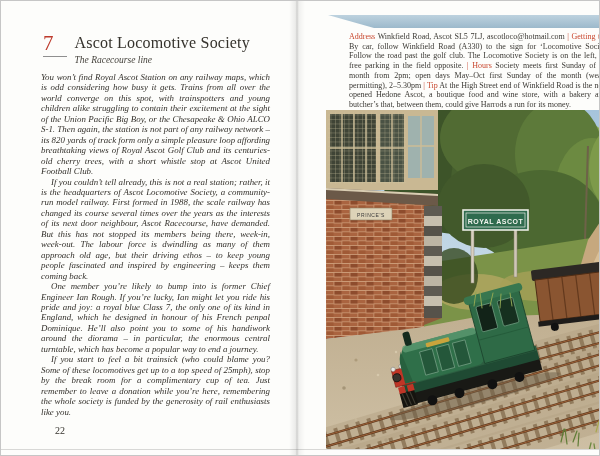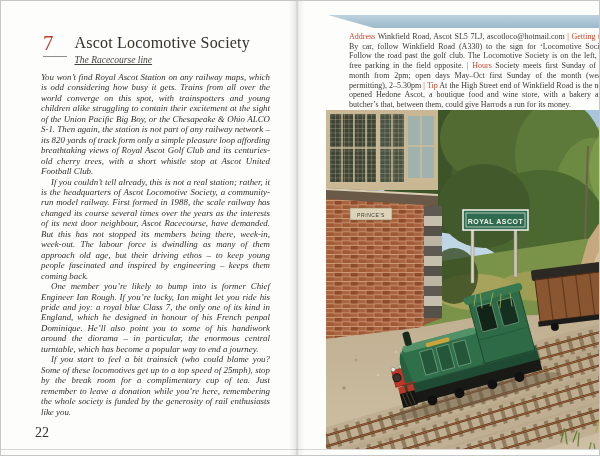--- a/index.html
+++ b/index.html
@@ -8,26 +8,26 @@
     background:#fdfdfb;border:1px solid #c6c6c6;overflow:hidden;
     font-family:"Liberation Serif",serif;color:#33302b;
   }
   
   .left-page{position:absolute;left:0;top:0;width:296px;height:456px;}
   .chapter-head{position:absolute;left:42px;top:31px;display:flex;}
   .chap-num-wrap{align-self:flex-start;border-bottom:1.3px solid #8f8f8f;padding:0 13px 2px 0;}
   .chap-num{font-size:21px;line-height:22px;color:#bd3a2c;}
   .head-text{margin-left:8px;}
   .page-title{font-size:16px;line-height:21px;color:#35322c;letter-spacing:.2px;}
-  .subtitle{font-style:italic;font-size:9.5px;color:#45423c;margin-top:2px;text-decoration:underline;}
+  .subtitle{font-style:italic;font-size:9.5px;color:#45423c;margin-top:2px;}
   .body-text{position:absolute;left:40px;top:71px;width:229px;
     font-size:8.9px;line-height:10.45px;text-align:justify;hyphens:auto;}
   .body-text p{margin:0;font-style:italic;}
   .body-text p + p{text-indent:10px;}
-  .page-number{position:absolute;left:34px;top:424px;font-size:14px;text-align:right;}
+  .page-number{position:absolute;left:54px;top:424px;font-size:10px;text-align:right;}
   
   .gutter{position:absolute;left:288px;top:0;width:16px;height:456px;z-index:6;pointer-events:none;
     background:linear-gradient(90deg,rgba(0,0,0,0) 0%,rgba(0,0,0,.07) 40%,rgba(90,90,90,.28) 50%,rgba(0,0,0,.05) 62%,rgba(0,0,0,0) 100%);}
   
   .right-page{position:absolute;left:296px;top:12px;width:316px;height:456px;margin-left:28px;}
   .top-band{position:absolute;left:3px;top:2px;width:301px;height:13px;
     background:linear-gradient(180deg,#bdd2df,#9cb9cb);}
   .top-band::before{content:"";position:absolute;left:0;bottom:0;width:0;height:0;
     border-bottom:13px solid #fdfdfb;border-right:46px solid transparent;}
   .info-box{position:absolute;left:24px;top:19px;width:265px;margin:0;

